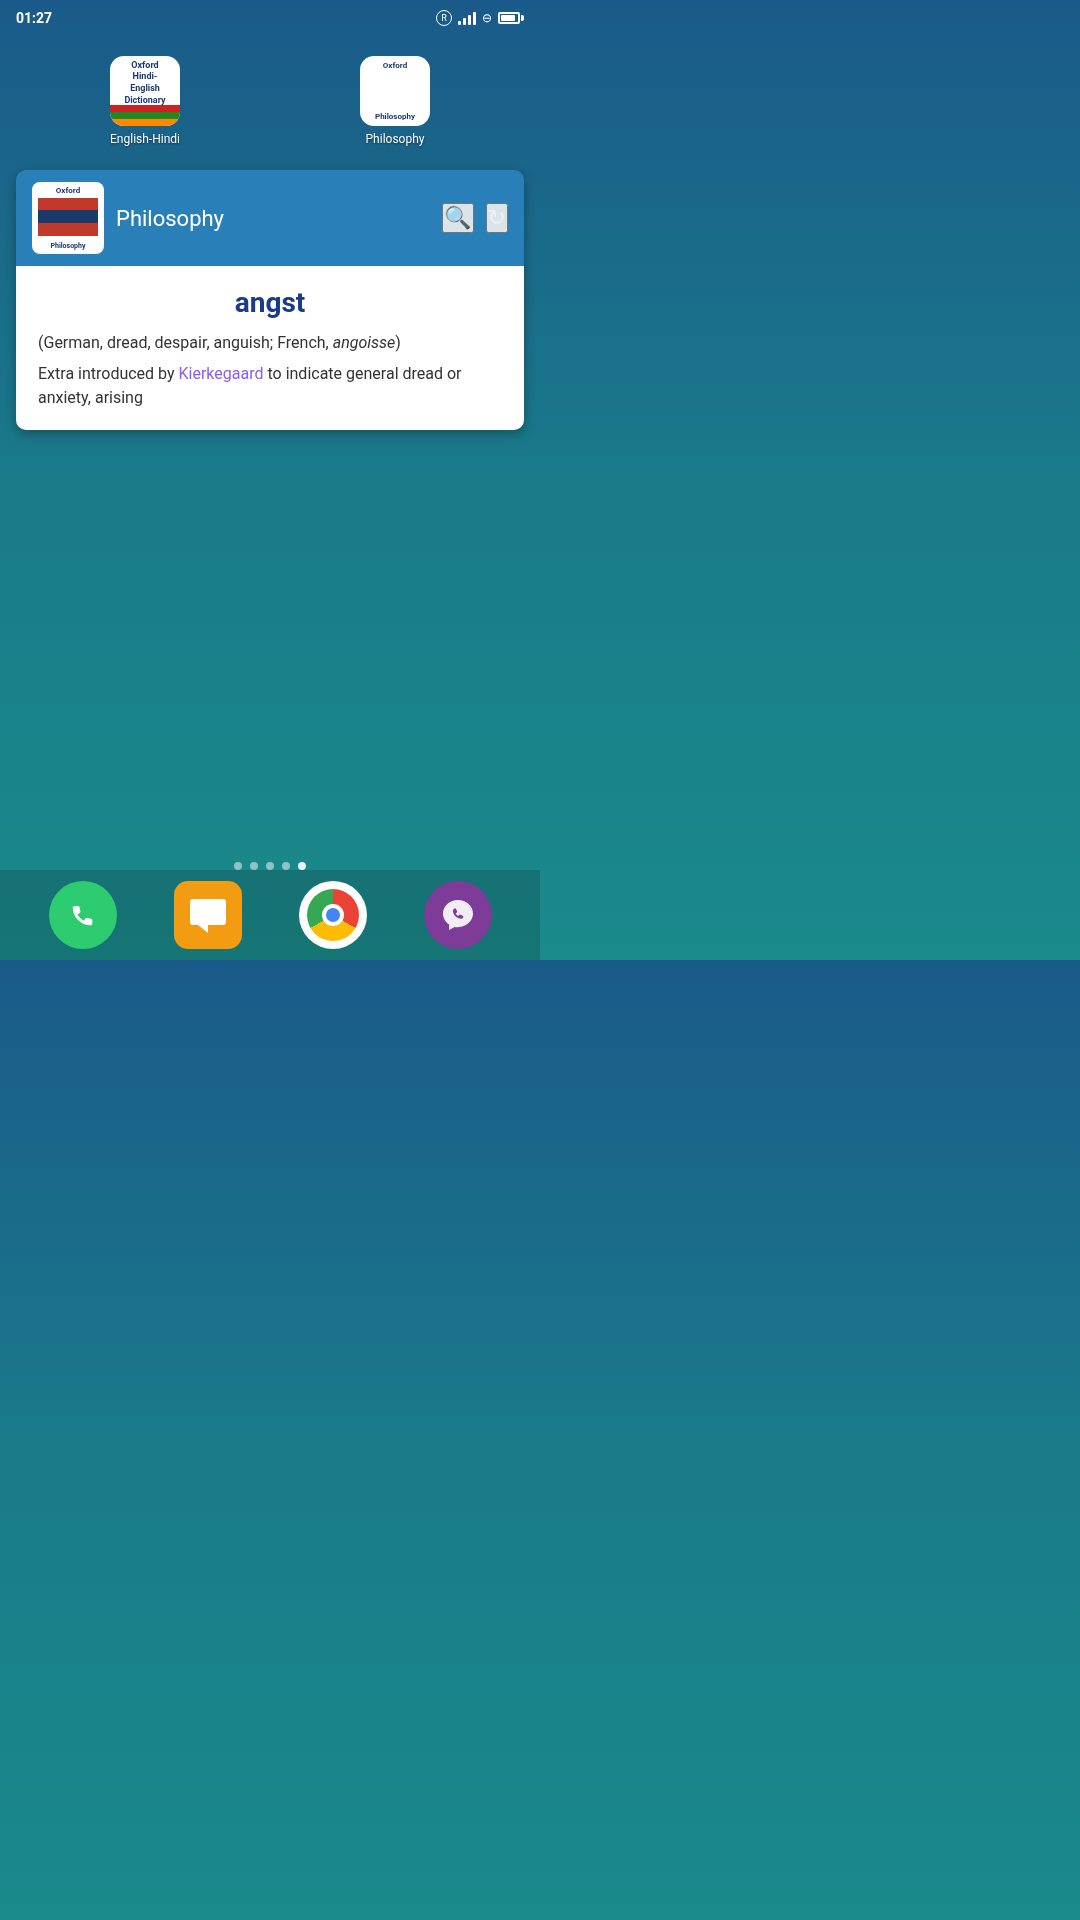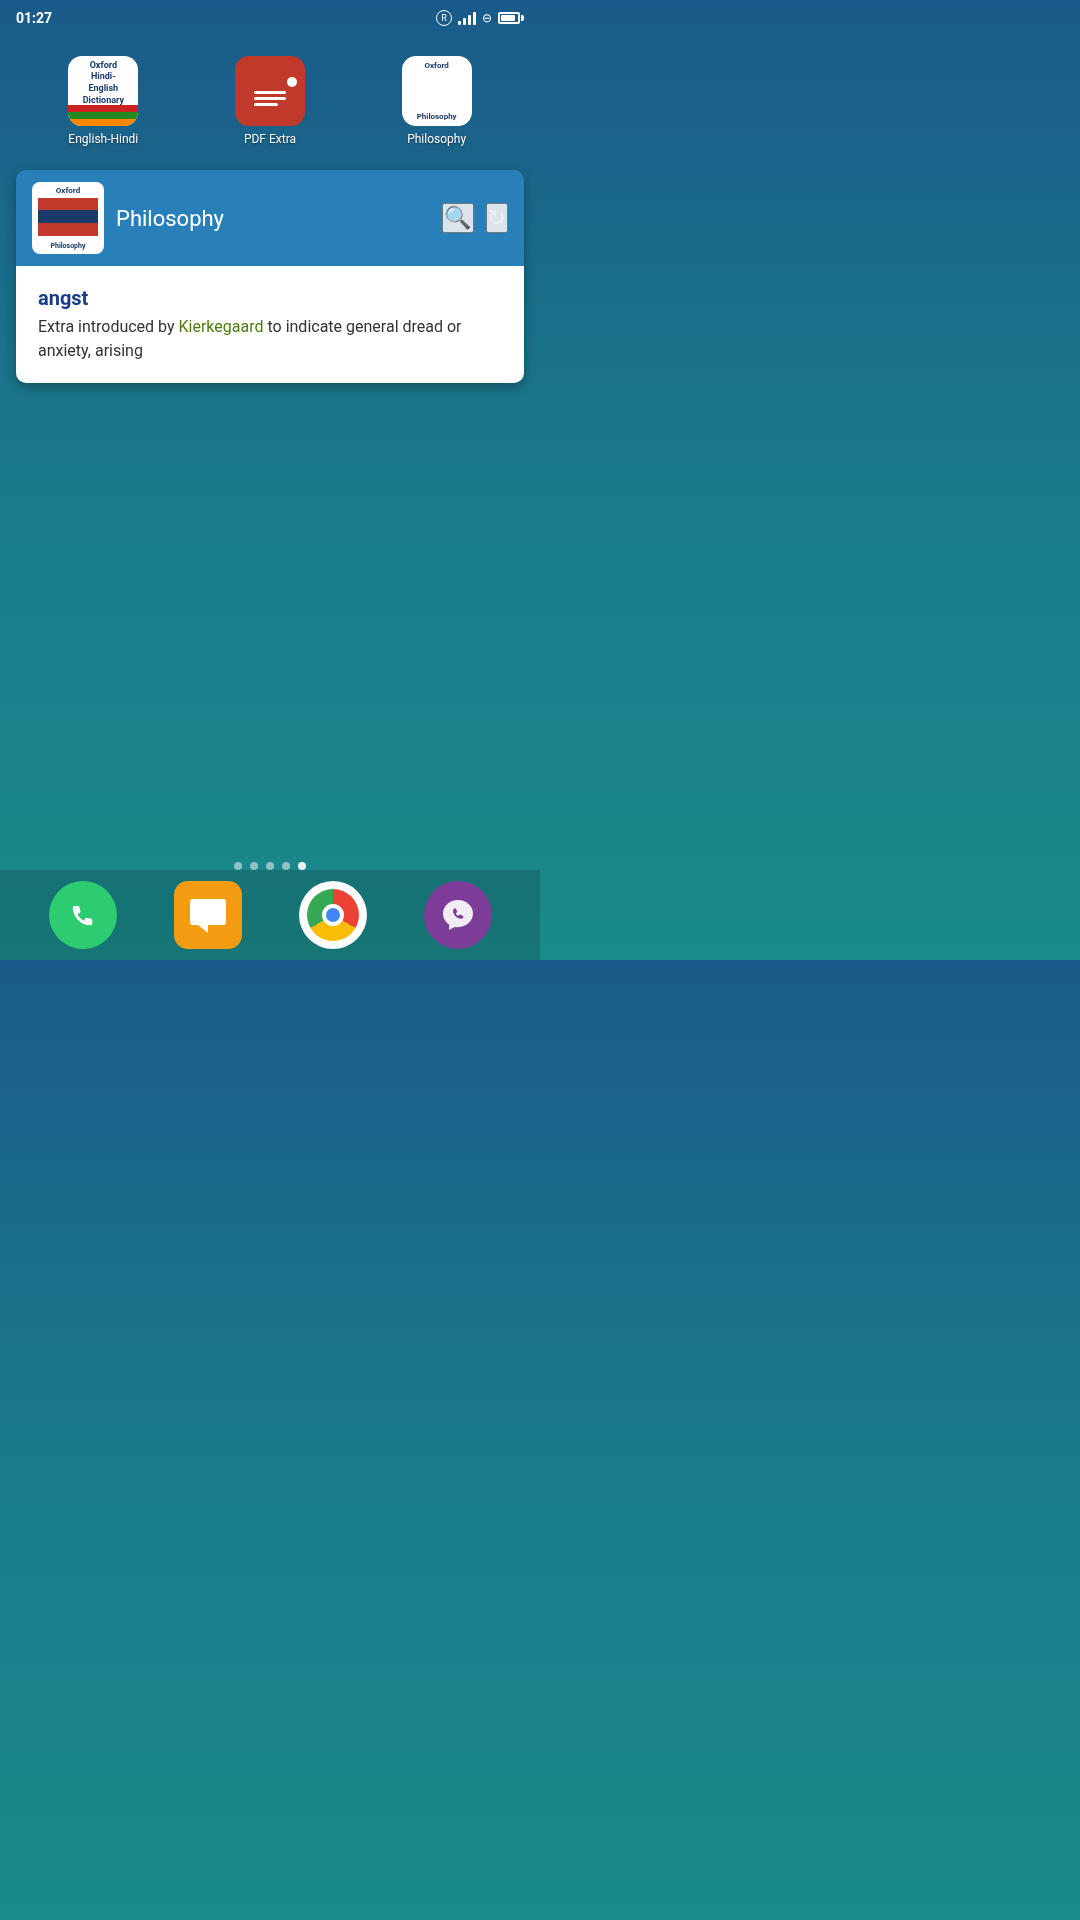--- a/index.html
+++ b/index.html
@@ -178,41 +178,42 @@
       font-size: 22px;
       cursor: pointer;
       opacity: 0.9;
     }
 
     .widget-content {
       background: white;
       padding: 20px 22px;
     }
     .word-title {
-      font-size: 20px;
+      font-size: 28px;
       font-weight: bold;
       color: #1a3a8a;
-      margin-bottom: 5px;
+      margin-bottom: 13px;
+      text-align: center;
     }
     .word-etymology {
       font-size: 16px;
       color: #333;
       margin-bottom: 8px;
       line-height: 1.4;
     }
     .word-etymology em {
       font-style: italic;
     }
     .word-definition {
       font-size: 16px;
       color: #333;
       line-height: 1.5;
     }
     .word-definition a {
-      color: #4d7c0f;
+      color: #8b5cf6;
       text-decoration: none;
     }
 
     
     .page-dots {
       display: flex;
       justify-content: center;
       gap: 8px;
       position: absolute;
       bottom: 90px;
@@ -377,31 +378,20 @@
   <div class="app-item">
     <div class="app-icon icon-english-hindi" style="position:relative;background:white;padding:6px 4px 22px 4px;font-size:9px;font-weight:bold;color:#1a3a6a;text-align:center;line-height:1.3;">
       Oxford<br>Hindi-<br>English<br>Dictionary
       <div class="stripe-red" style="position:absolute;bottom:14px;left:0;right:0;height:7px;background:#cc2222;"></div>
       <div style="position:absolute;bottom:7px;left:0;right:0;height:7px;background:#228822;"></div>
       <div class="stripe-orange" style="position:absolute;bottom:0;left:0;right:0;height:7px;background:#ff8800;"></div>
     </div>
     <span class="app-label">English-Hindi</span>
   </div>
 
-  <div class="app-item">
-    <div class="app-icon icon-pdf" style="background:#c0392b;width:70px;height:70px;border-radius:14px;display:flex;flex-direction:column;align-items:center;justify-content:center;gap:4px;">
-      <div style="width:10px;height:10px;background:white;border-radius:50%;align-self:flex-end;margin-right:8px;"></div>
-      <div style="display:flex;flex-direction:column;gap:3px;">
-        <div style="width:32px;height:3px;background:white;border-radius:2px;"></div>
-        <div style="width:32px;height:3px;background:white;border-radius:2px;"></div>
-        <div style="width:24px;height:3px;background:white;border-radius:2px;"></div>
-      </div>
-    </div>
-    <span class="app-label">PDF Extra</span>
-  </div>
 
 
   <div class="app-item">
     <div class="app-icon" style="background:white;width:70px;height:70px;border-radius:14px;display:flex;flex-direction:column;padding:5px 5px 4px;overflow:hidden;">
       <div style="font-size:8px;font-weight:bold;color:#1a3a6a;text-align:center;line-height:1.3;margin-bottom:3px;">Oxford</div>
       <div style="display:flex;flex-direction:column;flex:1;margin:0 2px 3px;">
         <div style="flex:1;background:#c0392b;"></div>
         <div style="flex:1;background:#1a3a6a;"></div>
         <div style="flex:1;background:#c0392b;"></div>
       </div>
@@ -423,20 +413,23 @@
       <div class="widget-icon-bottom">Philosophy</div>
     </div>
     <span class="widget-title">Philosophy</span>
     <div class="widget-actions">
       <button class="widget-action-btn">🔍</button>
       <button class="widget-action-btn">↻</button>
     </div>
   </div>
   <div class="widget-content">
     <div class="word-title">angst</div>
+    <div class="word-etymology">
+      <span>(German, dread, despair, anguish; French, <em>angoisse</em>)</span>
+    </div>
     <div class="word-definition">
       <span>Extra introduced by </span><a href="#">Kierkegaard</a><span> to indicate general dread or anxiety, arising</span>
     </div>
   </div>
 </div>
 
 <div class="page-dots">
   <div class="dot"></div>
   <div class="dot"></div>
   <div class="dot"></div>

